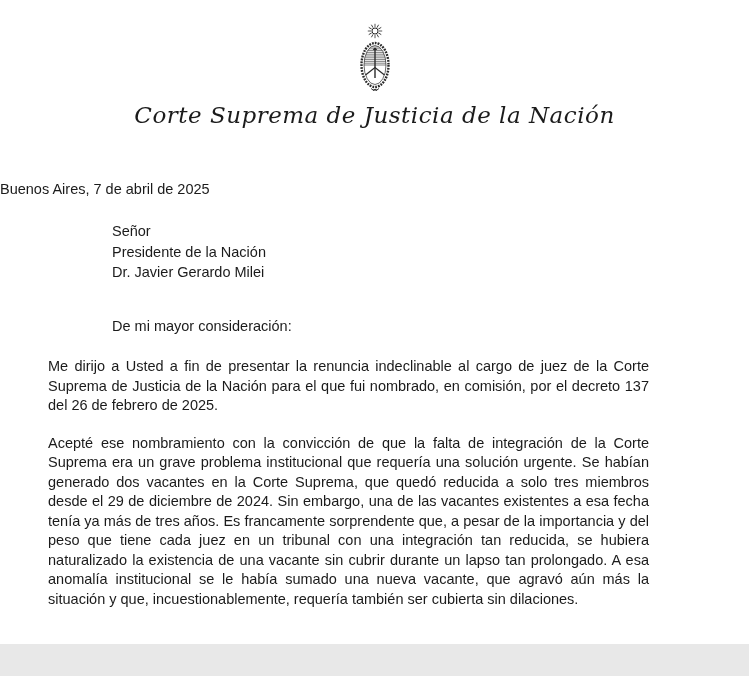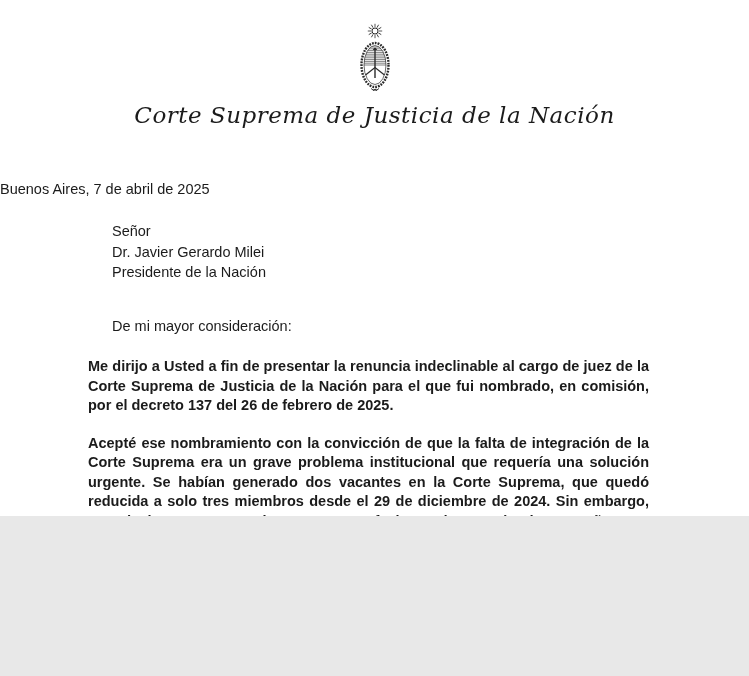--- a/index.html
+++ b/index.html
@@ -1,20 +1,20 @@
 <!DOCTYPE html>
 <html><head>
 <meta charset="utf-8">
 <style>
   * { margin: 0; padding: 0; box-sizing: border-box; }
   html, body { background: #e8e8e8; }
   .page {
     position: relative;
     width: 749px;
-    height: 516px;
+    height: 644px;
     margin: 0 auto;
     background: #ffffff;
     overflow: hidden;
     font-family: "Liberation Sans", sans-serif;
     font-size: 14.5px;
     line-height: 19.5px;
     color: #1b1b1b;
   }
   .emblem-wrap {
     padding-top: 23px;
@@ -44,24 +44,23 @@
   .recipient .sd {
     text-decoration: underline;
     text-underline-offset: 3px;
   }
   .salutation {
     margin-top: 34px;
     padding-left: 112px;
   }
   .body-paragraph {
     margin-top: 21px;
-    margin-left: 88px;
+    margin-left: 48px;
     margin-right: 100px;
     text-align: justify;
-    font-weight: bold;
   }
   .body-paragraph + .body-paragraph { margin-top: 18px; }
 </style>
 </head>
 <body>
 
 <div class="page">
 
   <div class="emblem-wrap">
     <svg class="emblem" width="48" height="70" viewBox="0 0 48 70" aria-hidden="true">
@@ -112,22 +111,22 @@
       <path d="M20 65.5 Q24 69 28 65.5 M22 68 Q24 64.5 26 68" fill="none" stroke="#2b2b2b" stroke-width="0.9"></path>
     </svg>
   </div>
 
   <div class="letterhead-title">Corte Suprema de Justicia de la Nación</div>
 
   <div class="dateline">Buenos Aires, 7 de abril de 2025</div>
 
   <div class="recipient">
     <div>Señor</div>
+    <div>Presidente de la Nación</div>
     <div>Dr. Javier Gerardo Milei</div>
-    <div>Presidente de la Nación</div>
   </div>
 
   <div class="salutation">De mi mayor consideración:</div>
 
   <p class="body-paragraph">Me dirijo a Usted a fin de presentar la renuncia indeclinable al cargo de juez de la Corte Suprema de Justicia de la Nación para el que fui nombrado, en comisión, por el decreto 137 del 26 de febrero de 2025.</p>
 
   <p class="body-paragraph">Acepté ese nombramiento con la convicción de que la falta de integración de la Corte Suprema era un grave problema institucional que requería una solución urgente. Se habían generado dos vacantes en la Corte Suprema, que quedó reducida a solo tres miembros desde el 29 de diciembre de 2024. Sin embargo, una de las vacantes existentes a esa fecha tenía ya más de tres años. Es francamente sorprendente que, a pesar de la importancia y del peso que tiene cada juez en un tribunal con una integración tan reducida, se hubiera naturalizado la existencia de una vacante sin cubrir durante un lapso tan prolongado. A esa anomalía institucional se le había sumado una nueva vacante, que agravó aún más la situación y que, incuestionablemente, requería también ser cubierta sin dilaciones.</p>
 
 </div>
 

